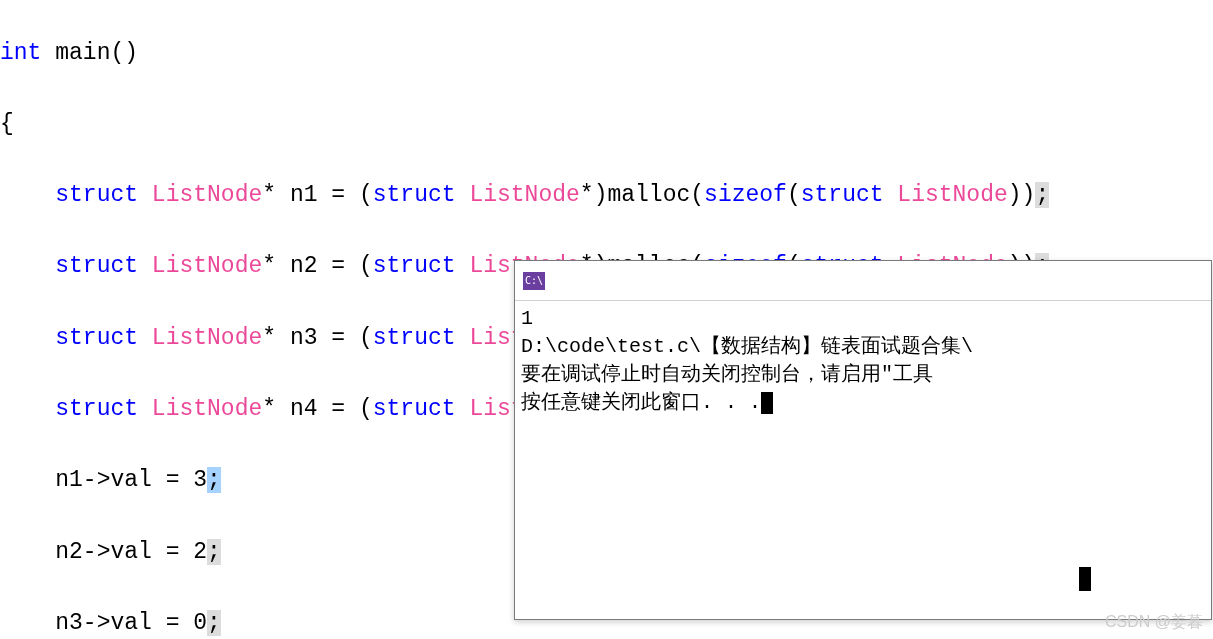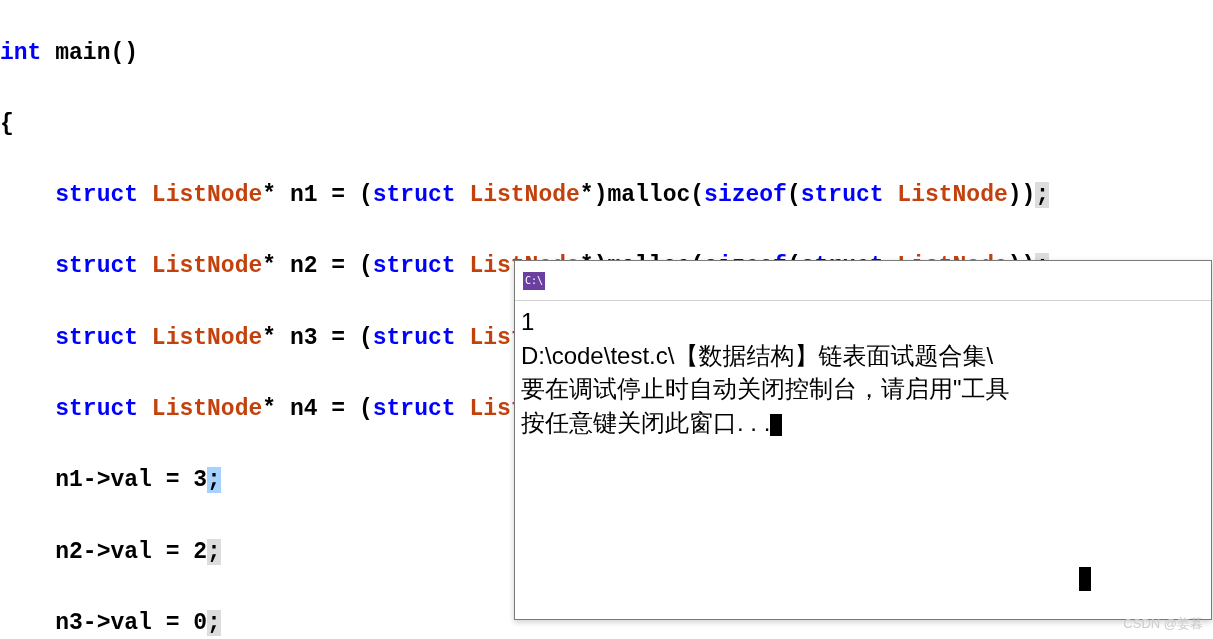--- a/index.html
+++ b/index.html
@@ -10,23 +10,23 @@
       width: 1213px;
       height: 639px;
       position: relative;
       overflow: hidden;
     }
     .code-area {
       padding: 0;
       line-height: 1.55;
       white-space: pre;
     }
-    .line { display: block; font-weight: bold; }
+    .line { display: block; }
     .kw { color: #0000ff; }
-    .type { color: #c2410c; }
+    .type { color: #ec4899; }
     .semi-hl { background: #dcdcdc; }
     .hl3 { background: #a6d2ff; }
     .console {
       position: absolute;
       top: 260px;
       left: 514px;
       width: 698px;
       height: 360px;
       border: 1px solid #7a7a7a;
       background: #ffffff;
@@ -50,22 +50,22 @@
       color: #ffffff;
       font-size: 10px;
       font-family: Consolas, monospace;
       display: inline-flex;
       align-items: center;
       justify-content: center;
       margin-right: 8px;
     }
     .console-body {
       padding: 4px 6px;
-      font-family: Liberation Sans, sans-serif;
-      font-size: 24px;
+      font-family: Liberation Mono, monospace;
+      font-size: 20px;
       line-height: 1.4;
       color: #000000;
       white-space: pre-wrap;
       word-break: break-all;
     }
     .cursor-block {
       display: inline-block;
       width: 12px;
       height: 22px;
       background: #000000;
@@ -76,21 +76,21 @@
       top:306px;
       right:120px;
       width:12px;
       height:24px;
       background:#000;
     }
     .watermark {
       position: absolute;
       bottom: 6px;
       right: 10px;
-      font-size: 13px;
+      font-size: 16px;
       color: #cccccc;
       font-family: 'Microsoft YaHei', sans-serif;
     }
   </style>
 </head>
 <body>
 
 <div class="code-area">
 <span class="line"><span class="kw">int</span><span> main</span><span>()</span></span>
 <span class="line"><span>{</span></span>

